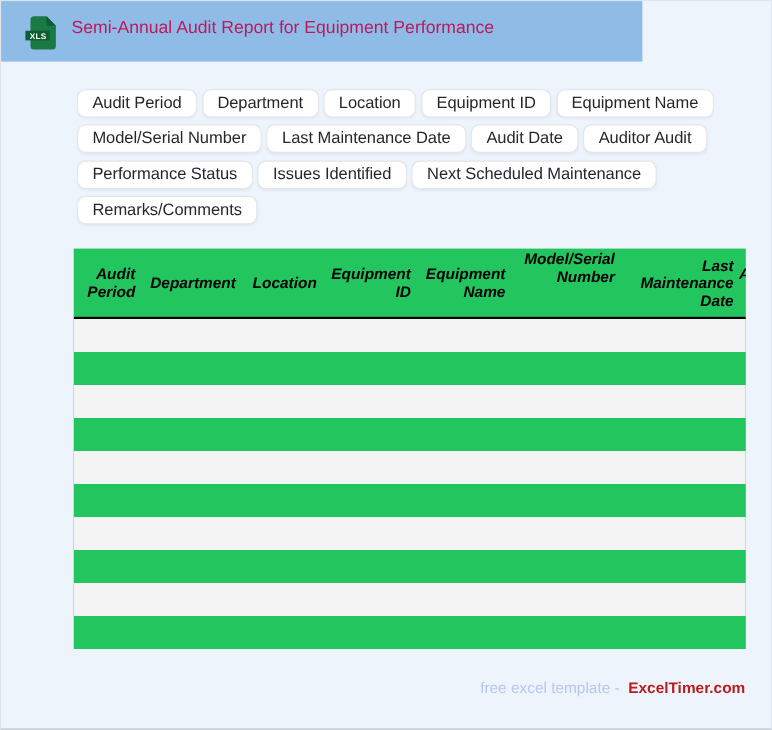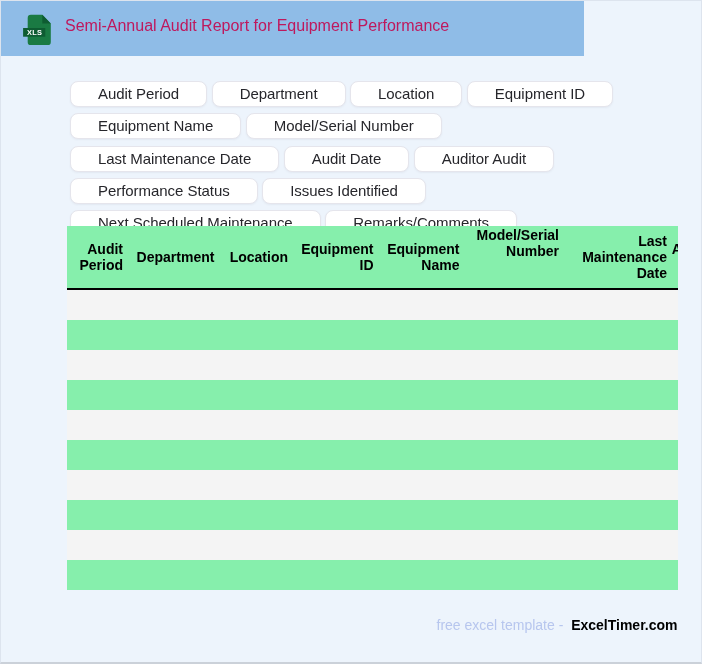--- a/index.html
+++ b/index.html
@@ -6,31 +6,31 @@
   body{width:702px;height:664px;overflow:hidden;font-family:"Liberation Sans",sans-serif;}
   .page{position:absolute;left:0;top:0;width:700px;height:661px;background:#edf4fc;
         border:1px solid #dde4ee;border-bottom:2px solid #cbd1d9;}
   .bar{position:absolute;left:0px;top:0px;width:583px;height:55px;background:#8fbce7;}
   .title{position:absolute;left:64px;top:15.6px;font-size:16px;color:#be185d;
          font-weight:400;}
   .icon{position:absolute;left:21px;top:13px;}
   .chips{position:absolute;left:69px;top:80px;width:580px;display:flex;flex-wrap:wrap;
          gap:6.3px 4.5px;}
   .chip{background:#fff;border:1px solid #e5e5ec;border-radius:8px;height:24px;
-        line-height:24px;padding:0 27px;font-size:15px;letter-spacing:-0.05px;
+        line-height:24px;padding:0 13px;font-size:15px;letter-spacing:-0.05px;
         color:#26262b;white-space:nowrap;
         box-shadow:0 1px 2px rgba(60,64,90,0.06);}
-  .tablewrap{position:absolute;left:66px;top:225px;width:611px;height:364px;background:#86efac;
-             overflow:hidden;}
+  .tablewrap{position:absolute;left:66px;top:225px;width:611px;height:364px;background:#22c55e;
+             overflow:hidden;font-style:italic;}
   .hline{position:absolute;left:0;top:61.5px;width:100%;height:2px;background:#000;}
   .row{position:absolute;left:0;width:100%;height:30px;}
   .g{background:#f4f4f4;}
   .h{position:absolute;font-weight:700;font-size:14px;line-height:16px;color:#000;text-align:right;width:100px;}
   .footer{position:absolute;right:23.5px;top:615.5px;font-size:14px;color:#b7c6ee;}
-  .footer b{color:#000000;}
+  .footer b{color:#b91c1c;}
 </style>
 </head>
 <body>
 <div class="page">
   <div class="bar"></div>
   <svg class="icon" width="30" height="32" viewBox="0 0 30 32">
     <path d="M8.9 0.7 h11.4 l8.5 8.8 v18.4 a3.2 3.2 0 0 1 -3.2 3.2 h-16.7 a3.2 3.2 0 0 1 -3.2 -3.2 v-24 a3.2 3.2 0 0 1 3.2 -3.2 z" fill="#1a7a43"></path>
     <path d="M20.3 0.7 l8.5 8.8 h-8.5 z" fill="#0e5c32"></path>
     <rect x="1.1" y="14" width="22.2" height="8.7" fill="#0e5c32"></rect>
     <text x="12.6" y="21" font-family="Liberation Sans,sans-serif" font-size="7.4" font-weight="bold" fill="#ffffff" text-anchor="middle" letter-spacing="0.2">XLS</text>

